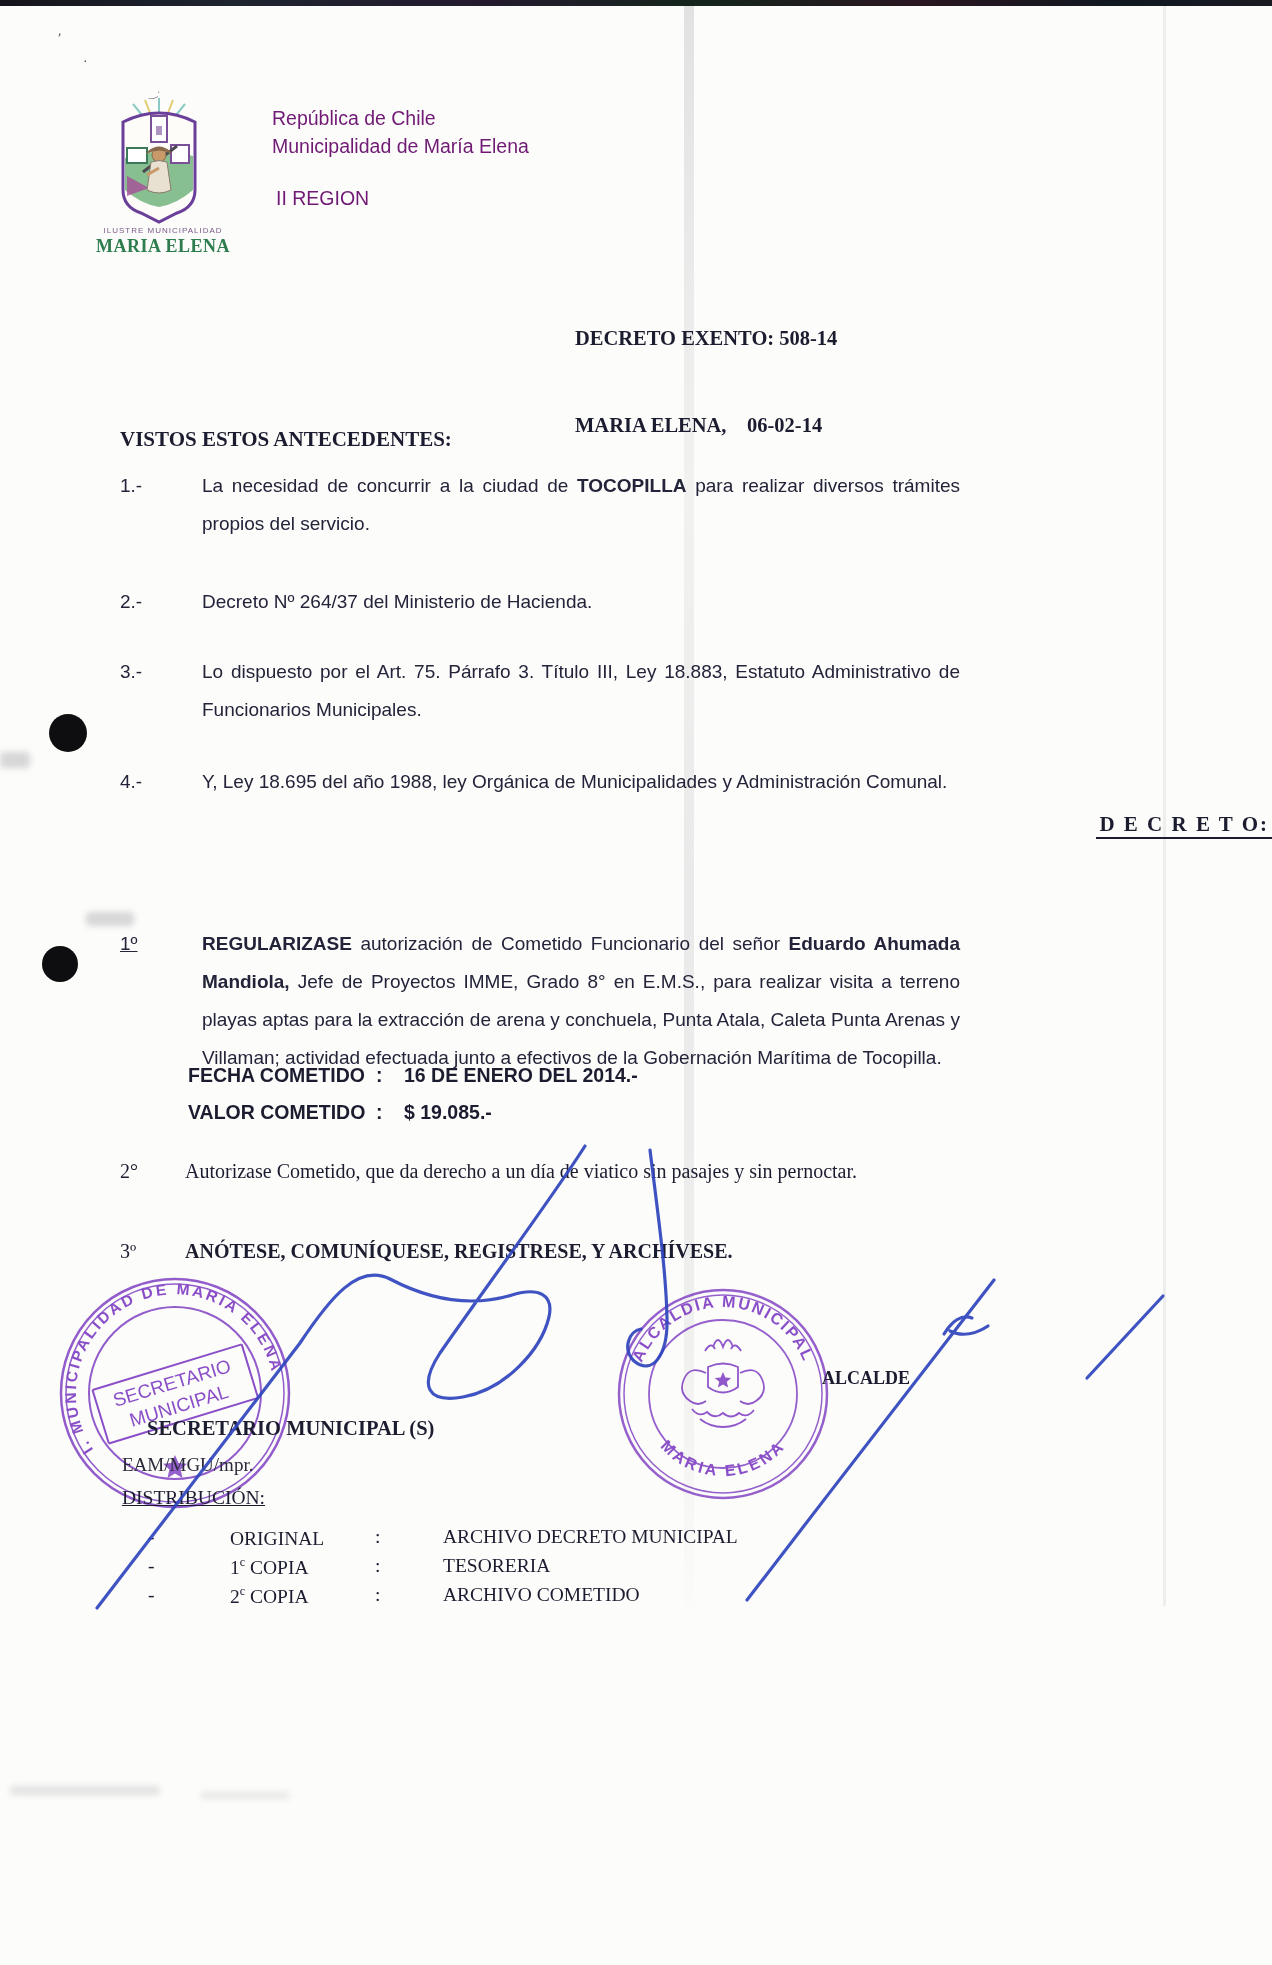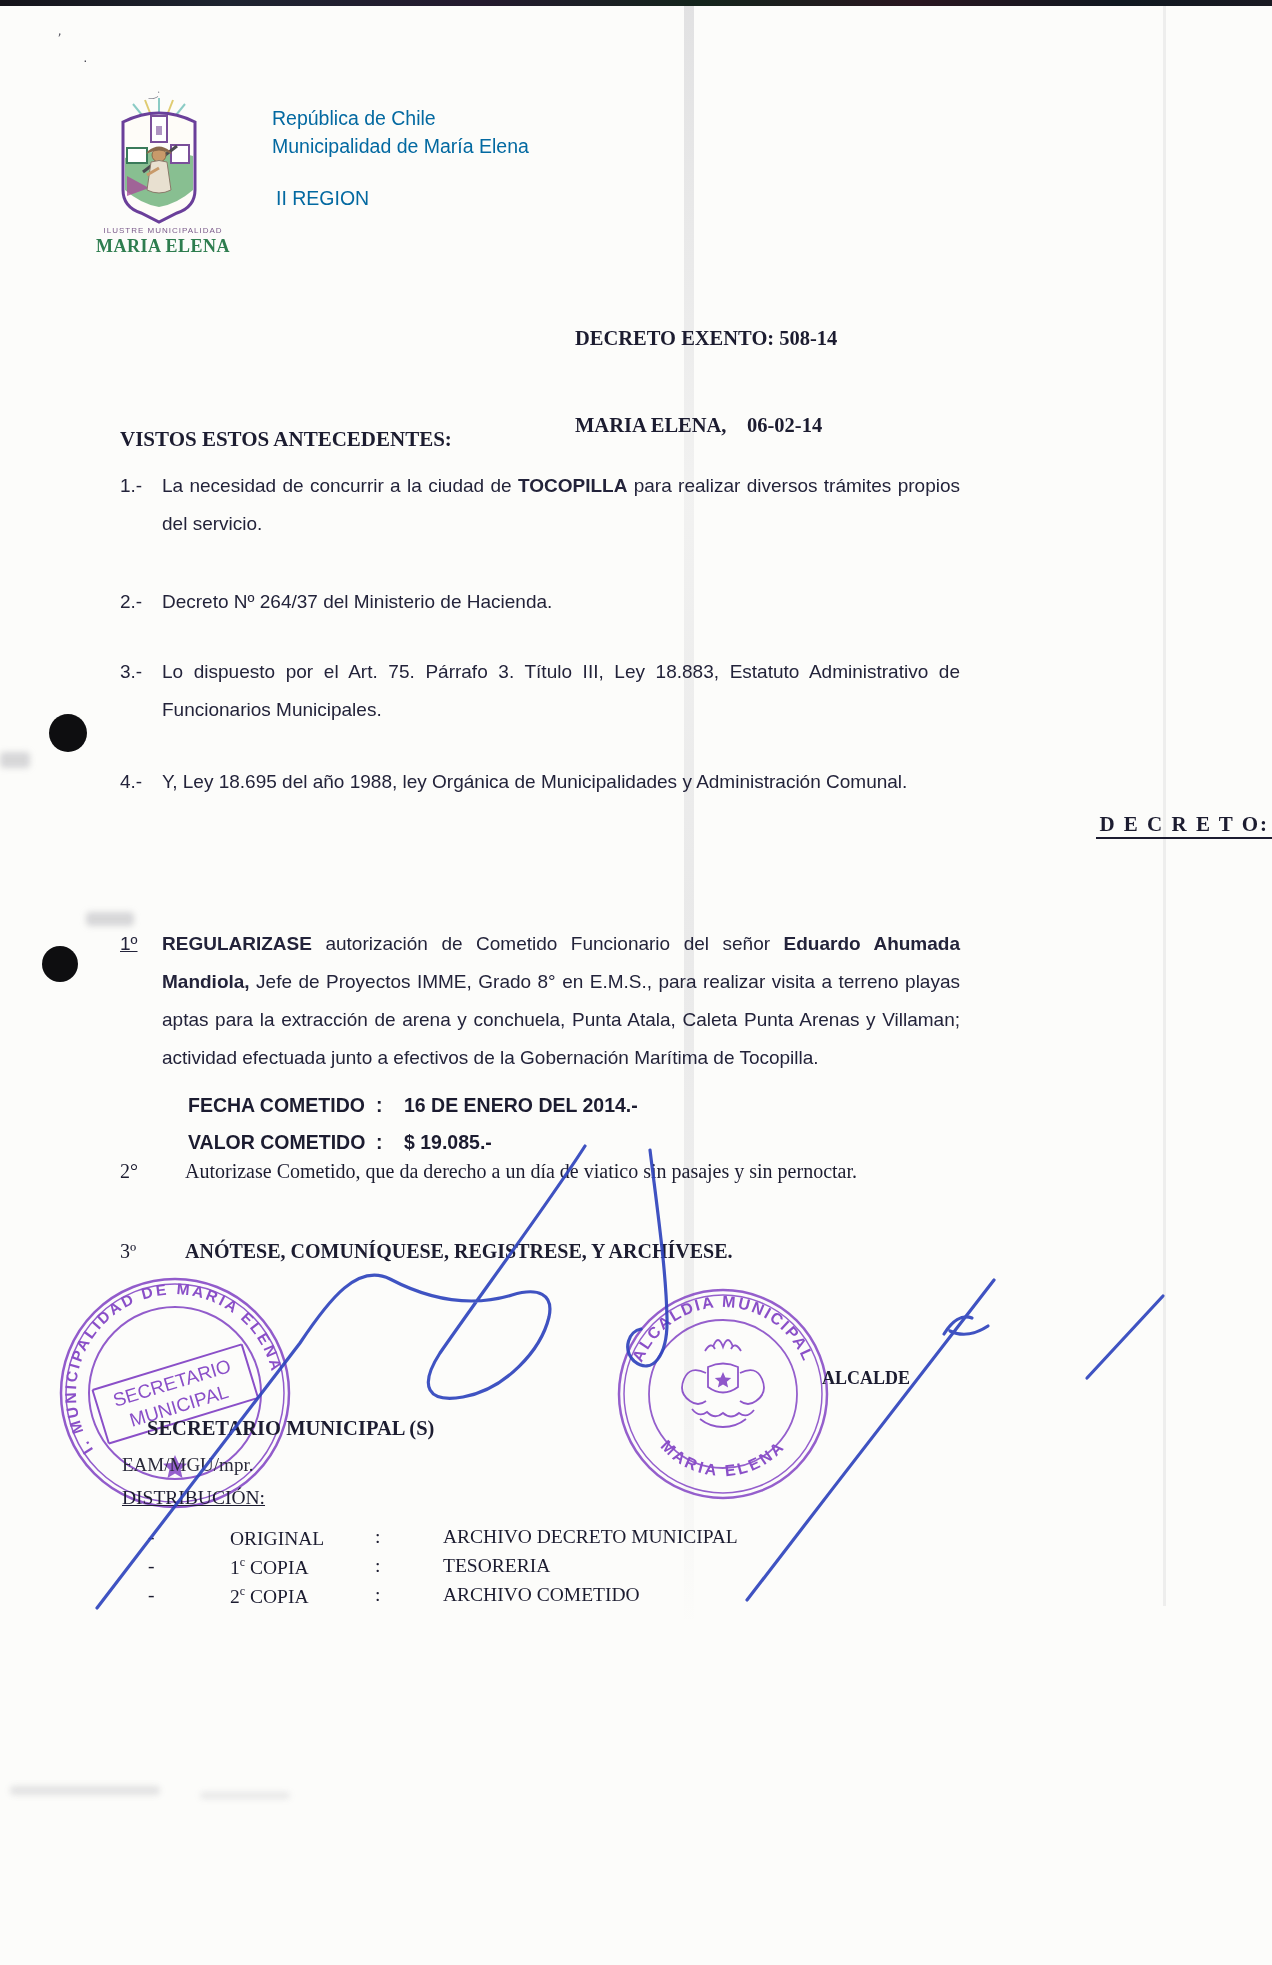--- a/index.html
+++ b/index.html
@@ -22,41 +22,41 @@
   .fold-right { left:1163px; top:6px; width:3px; height:1600px; background:rgba(120,120,132,.10); }
 
   .speck { color:#4a4a55; font-size:14px; }
 
   .emblem-caption-small { left:88px; top:226px; width:150px; text-align:center;
     font-size:8px; letter-spacing:1px; color:#7a5a8a; }
   .emblem-caption-main { left:88px; top:236px; width:150px; text-align:center;
     font-size:18px; font-weight:bold; letter-spacing:.5px; color:#2e7d4f;
     font-family:"Liberation Serif","DejaVu Serif",serif; }
 
-  .org-lines { left:272px; top:104px; font-size:19.5px; line-height:28px; color:#0369a1; }
+  .org-lines { left:272px; top:104px; font-size:19.5px; line-height:28px; color:#701a75; }
 
   .decree-head { left:575px; top:266px; font-size:20.5px; font-weight:bold;
     line-height:29px; color:#1c1c30; white-space:pre; }
 
   .vistos-heading { left:120px; top:427px; font-size:21px; font-weight:bold; color:#1c1c30; }
 
   .item { position:absolute; left:120px; width:840px; font-size:19px; line-height:38px; }
   .item .num { position:absolute; left:0; top:0; }
-  .item .txt { display:block; margin-left:42px; text-align:justify; }
+  .item .txt { display:block; margin-left:82px; text-align:justify; }
 
   .decreto-heading { left:0; top:812px; width:1272px; text-align:right; }
   .decreto-heading span { font-size:21px; font-weight:bold; letter-spacing:2px;
     color:#1c1c30; border-bottom:2px solid #1c1c30; padding:0 3px 1px 3px;
     font-family:"Liberation Serif","DejaVu Serif",serif; }
 
   .p1 { top:925px; }
   .p1 .num { text-decoration:underline; }
   .b { font-weight:bold; }
 
-  .kv { position:absolute; left:188px; font-size:19.5px; font-weight:bold; color:#1c1c30;margin-top:30px; }
+  .kv { position:absolute; left:188px; font-size:19.5px; font-weight:bold; color:#1c1c30; }
   .kv .kv-label { display:inline-block; width:188px; }
   .kv .kv-colon { display:inline-block; width:28px; }
 
   .pnum-row { position:absolute; left:120px; width:860px; }
   .pnum-row .num { position:absolute; left:0; top:0; }
   .pnum-row .txt { display:block; margin-left:65px; }
   .serif-line { font-size:20px; color:#1c1c30; }
 
   .alcalde-label { left:822px; top:1368px; font-size:18px; font-weight:bold; color:#1c1c30; }
   .secretario-label { left:147px; top:1417px; font-size:20.5px; font-weight:bold; color:#1c1c30; }

